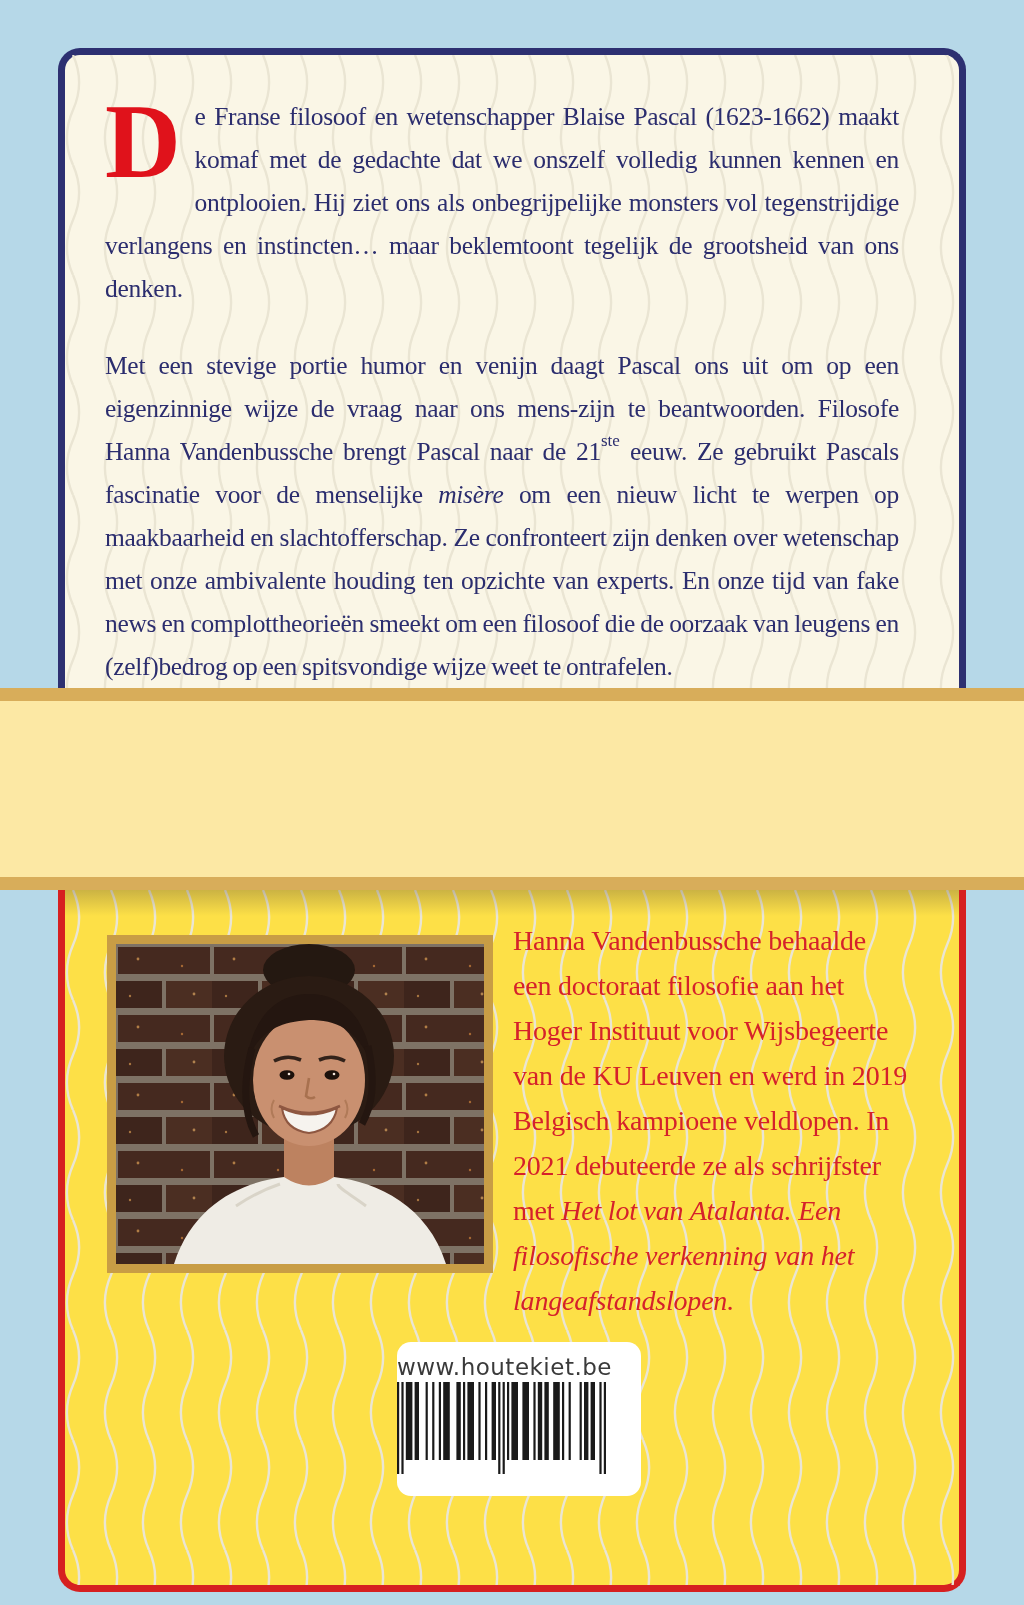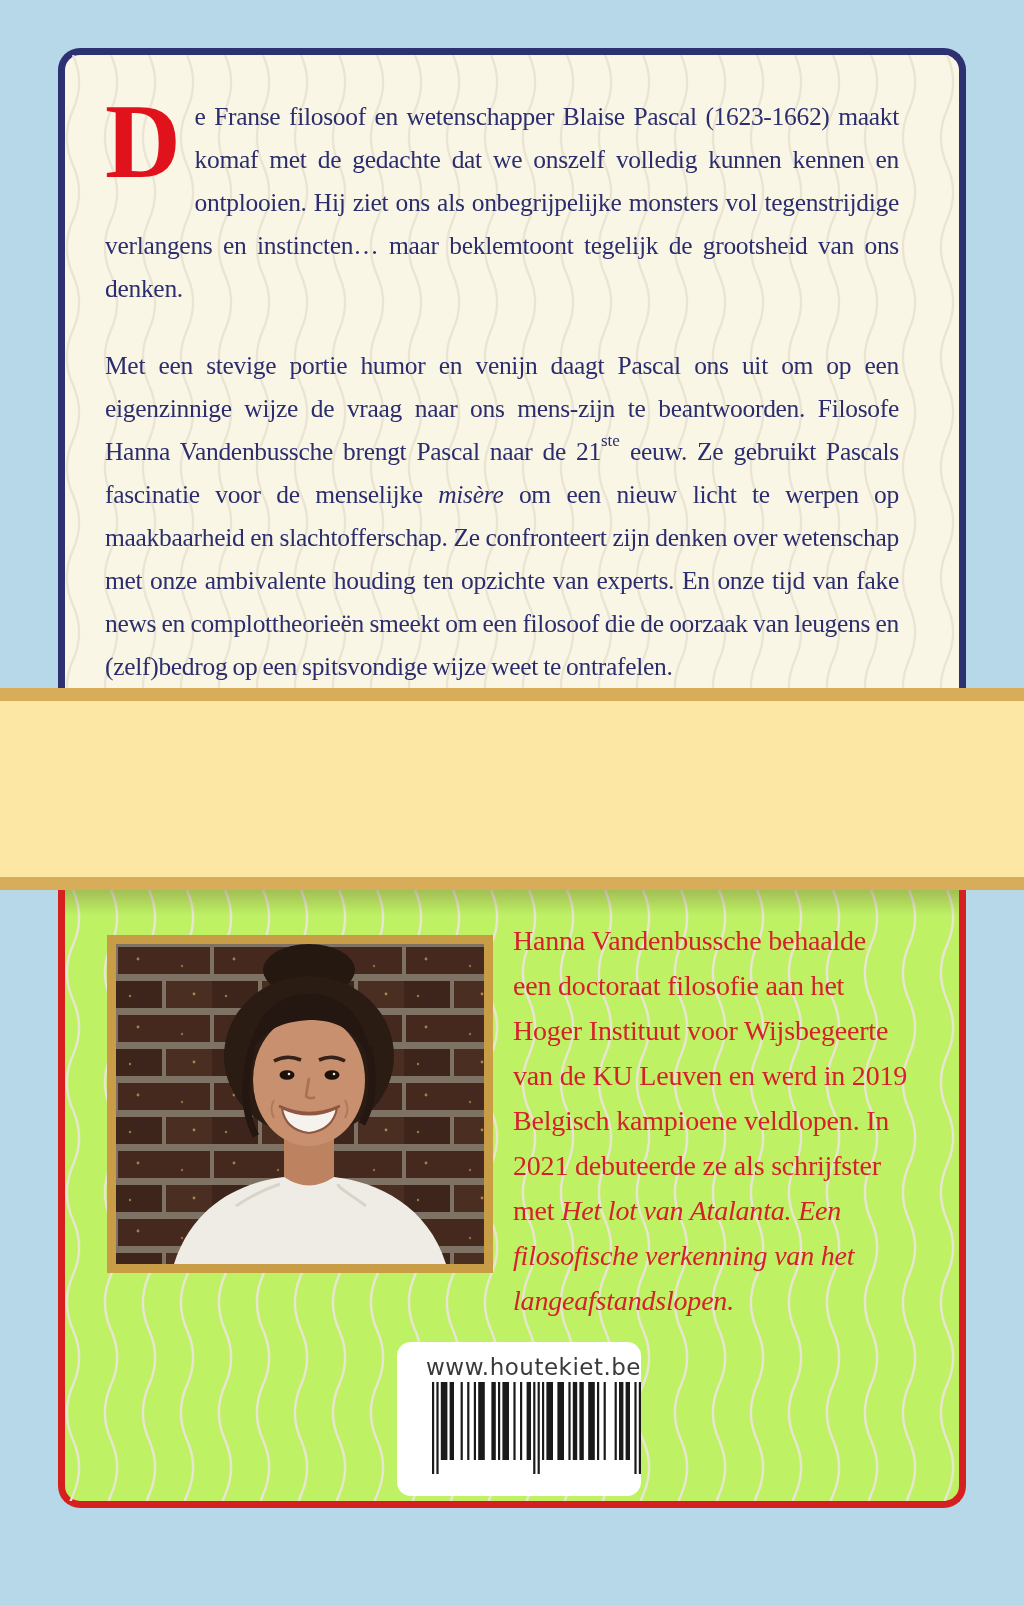--- a/index.html
+++ b/index.html
@@ -9,23 +9,23 @@
     font-family:"Liberation Serif", serif;
   }
   .card-top{
     position:absolute;left:58px;top:48px;width:908px;height:640px;
     box-sizing:border-box;
     background:#faf6e6;
     border:7px solid #2d3071;border-bottom:none;
     border-radius:22px 22px 0 0;
   }
   .card-bottom{
-    position:absolute;left:58px;top:890px;width:908px;height:618px;
-    box-sizing:border-box;
-    background:#bef264;
+    position:absolute;left:58px;top:890px;width:908px;height:702px;
+    box-sizing:border-box;
+    background:#fde047;
     border:7px solid #d62020;border-top:none;
     border-radius:0 0 22px 22px;
   }
   .wavy{position:absolute;left:0;top:0;width:100%;height:100%;pointer-events:none;}
   .band{
     position:absolute;left:0;top:688px;width:1024px;height:202px;
     box-sizing:border-box;
     background:#fce8a4;
     border-top:13px solid #d8ad5a;
     border-bottom:13px solid #d8ad5a;
@@ -58,21 +58,21 @@
     position:absolute;left:42px;top:45px;width:386px;height:338px;
     box-sizing:border-box;
     border:9px solid #c89d45;
     box-shadow:inset 0 0 0 2px rgba(110,80,20,0.35);
     background:#3c241a;
   }
   .photo-frame svg{display:block;width:100%;height:100%;}
   .barcode-panel{
     position:absolute;left:332px;top:452px;width:244px;height:154px;
     background:#ffffff;border-radius:14px;
-    text-align:right;
+    text-align:left;
   }
   .site-url{
     margin-top:12px;
     font-family:"DejaVu Sans", sans-serif;
     font-size:23px;color:#3a3a3a;letter-spacing:0.5px;
   }
   .bars{margin-top:2px;}
   .isbn{
     position:absolute;left:0;right:0;top:128px;
     font-family:"DejaVu Sans", sans-serif;

